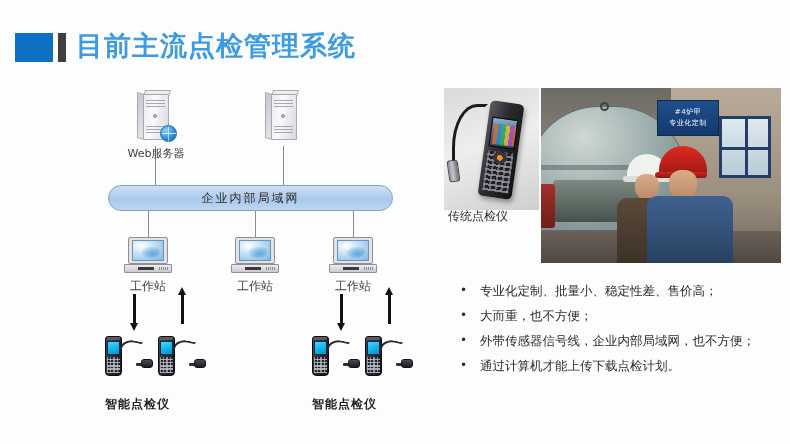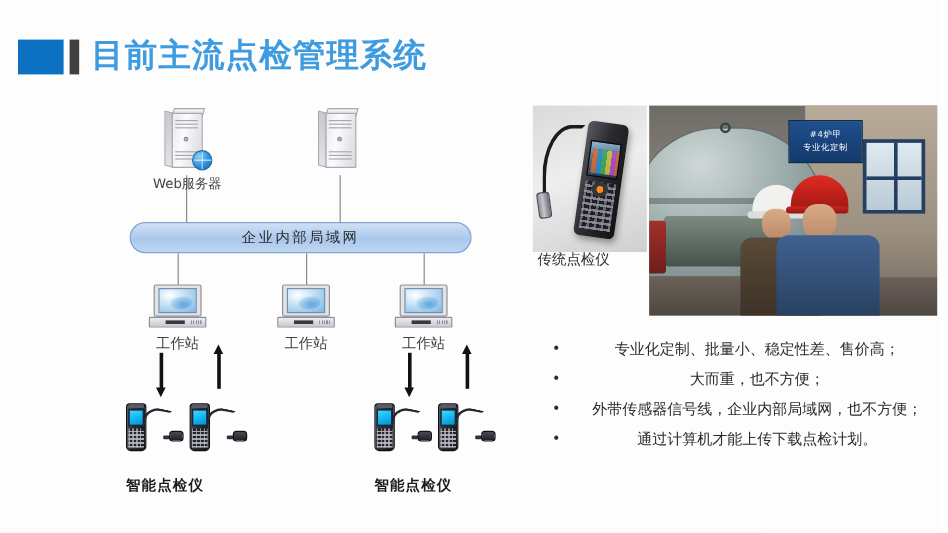--- a/index.html
+++ b/index.html
@@ -317,21 +317,21 @@
     background: linear-gradient(180deg,#d9ab86,#b98a68);
     border-radius: 12px 12px 14px 14px;
   }
   .torso { position: absolute; border-radius: 10px 10px 0 0; }
   .site-floor {
     position: absolute; left: 0; bottom: 0; width: 240px; height: 32px;
     background: linear-gradient(180deg,#6a6058 0%,#4f4842 100%);
   }
 
   
-  #bullets { position: absolute; left: 452px; top: 283px; width: 330px; text-align: center; }
+  #bullets { position: absolute; left: 452px; top: 283px; width: 330px; }
   .bullet {
     position: relative;
     padding-left: 28px;
     margin-bottom: 9px;
     font-size: 12.5px;
     line-height: 16px;
     color: #2b2b2b;
     font-family: "DejaVu Sans", "Liberation Sans", sans-serif;
   }
   .bullet::before {

